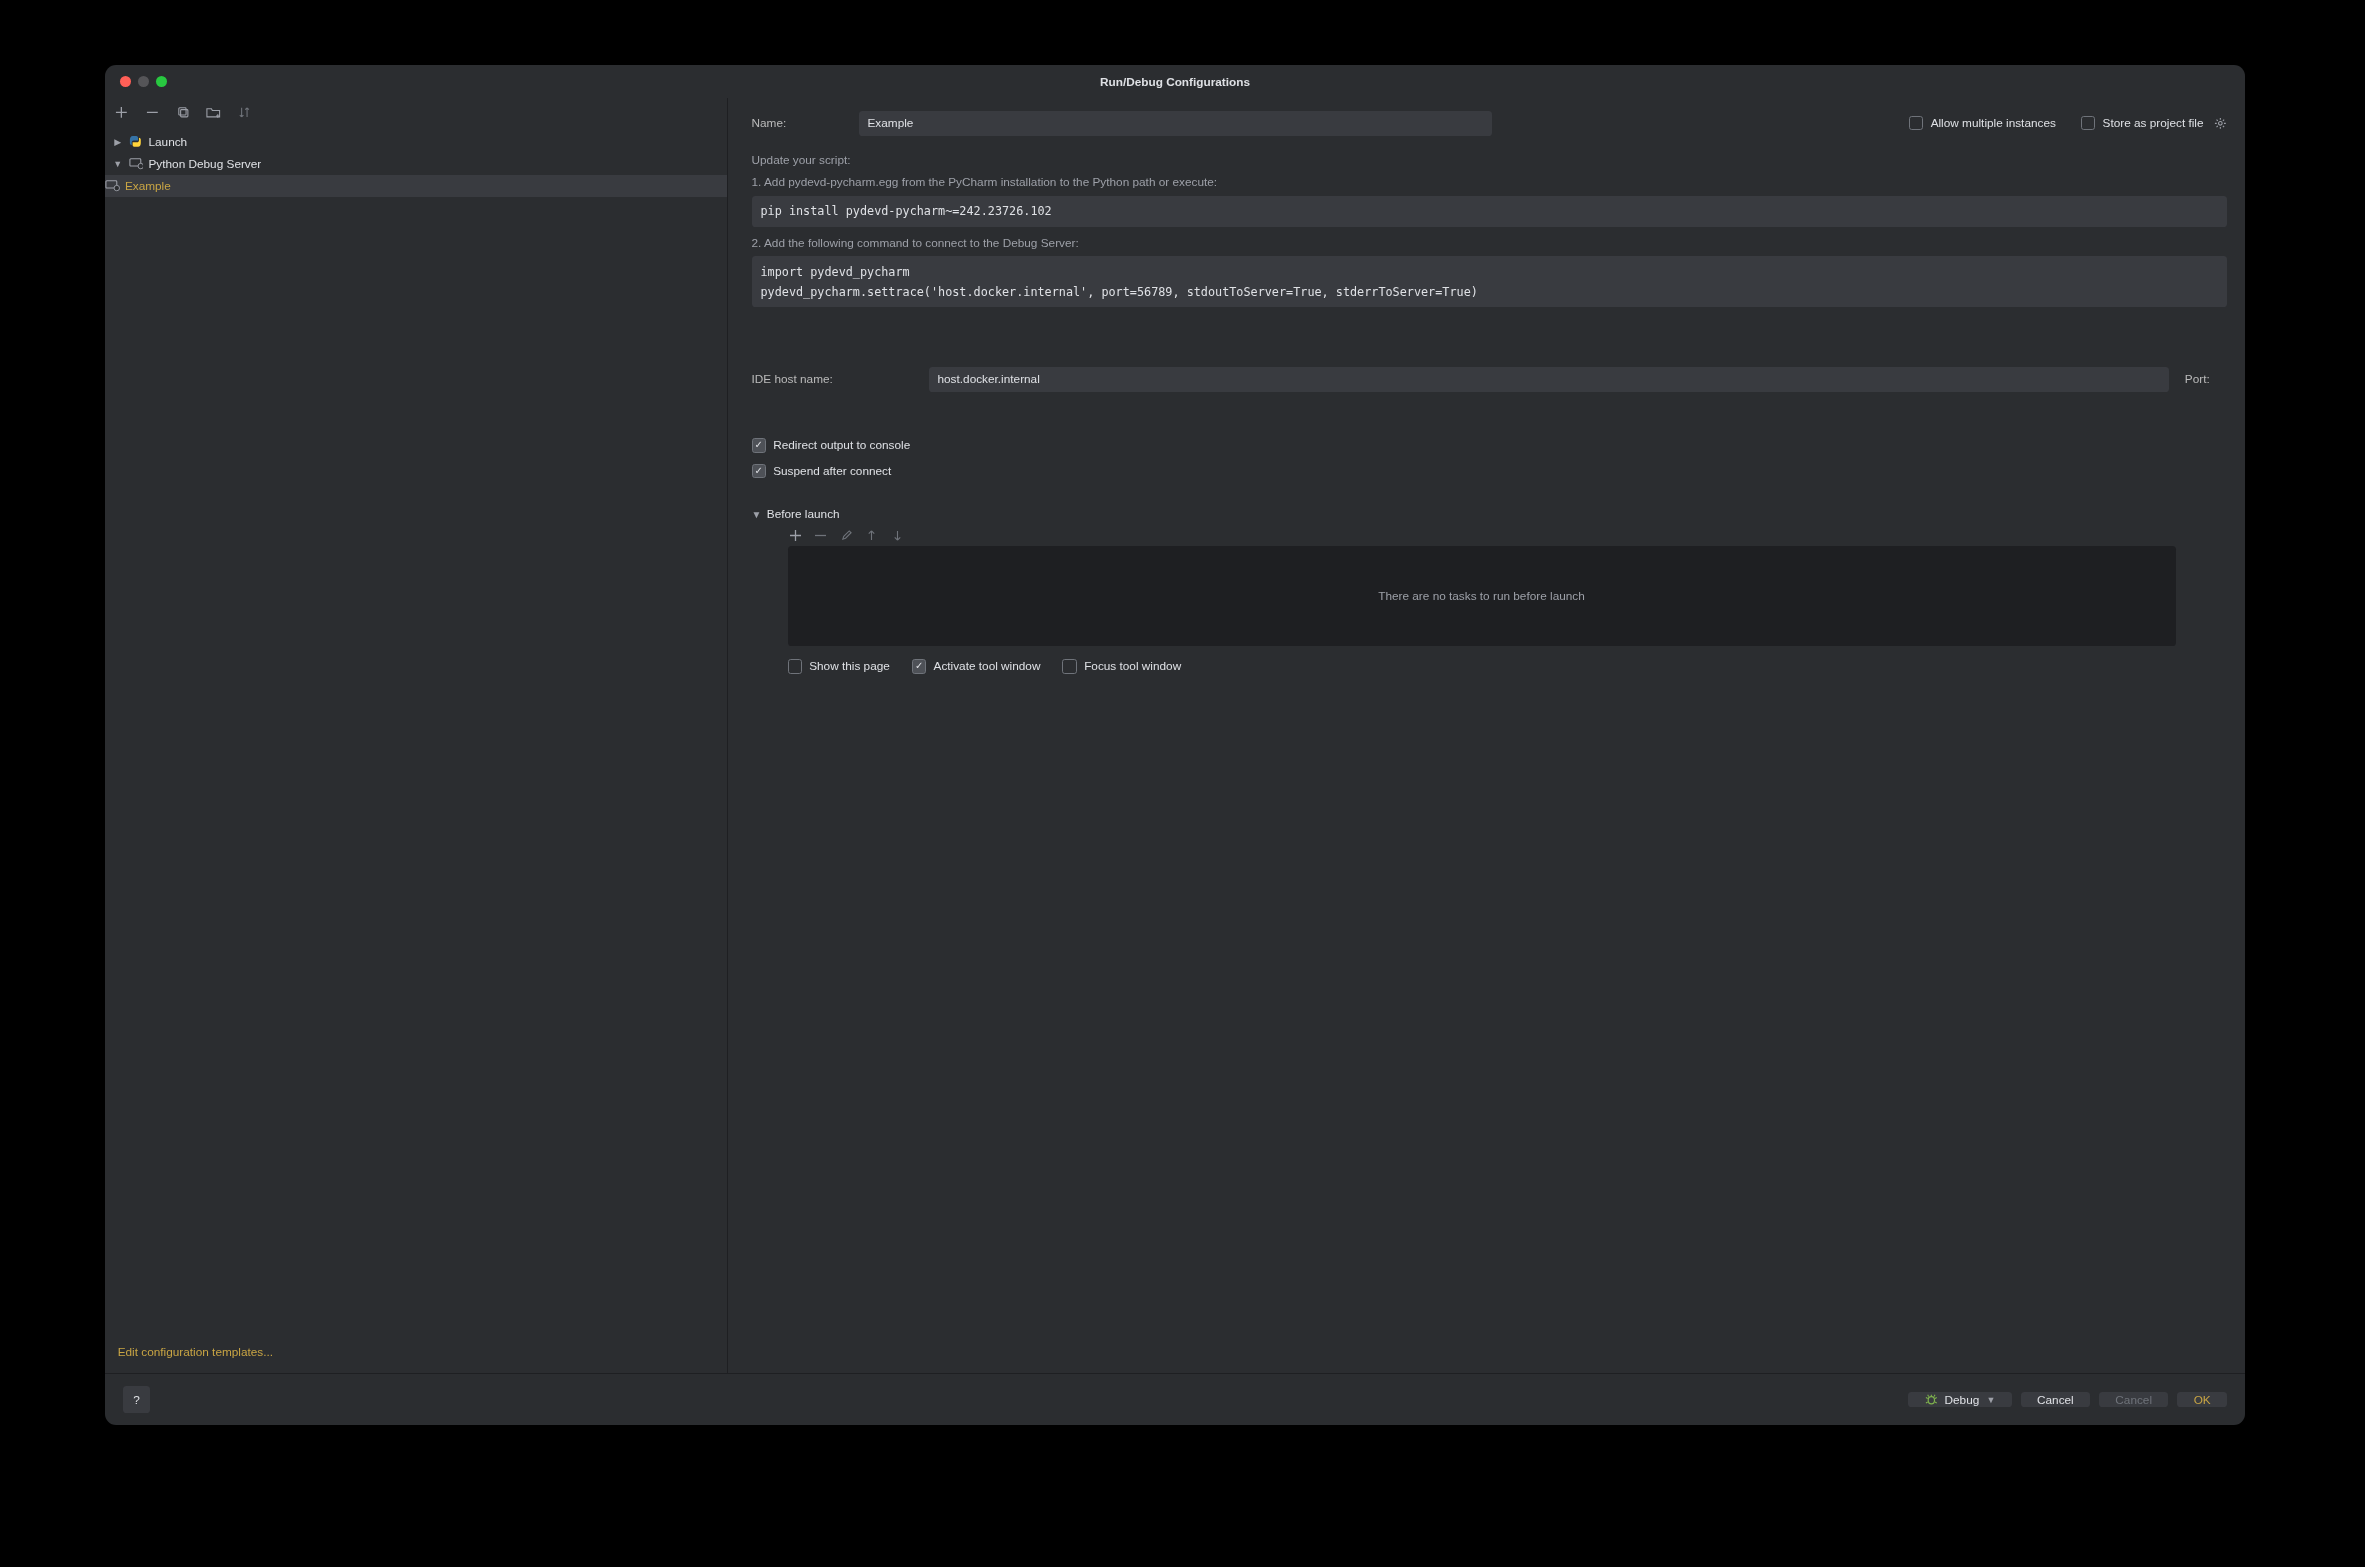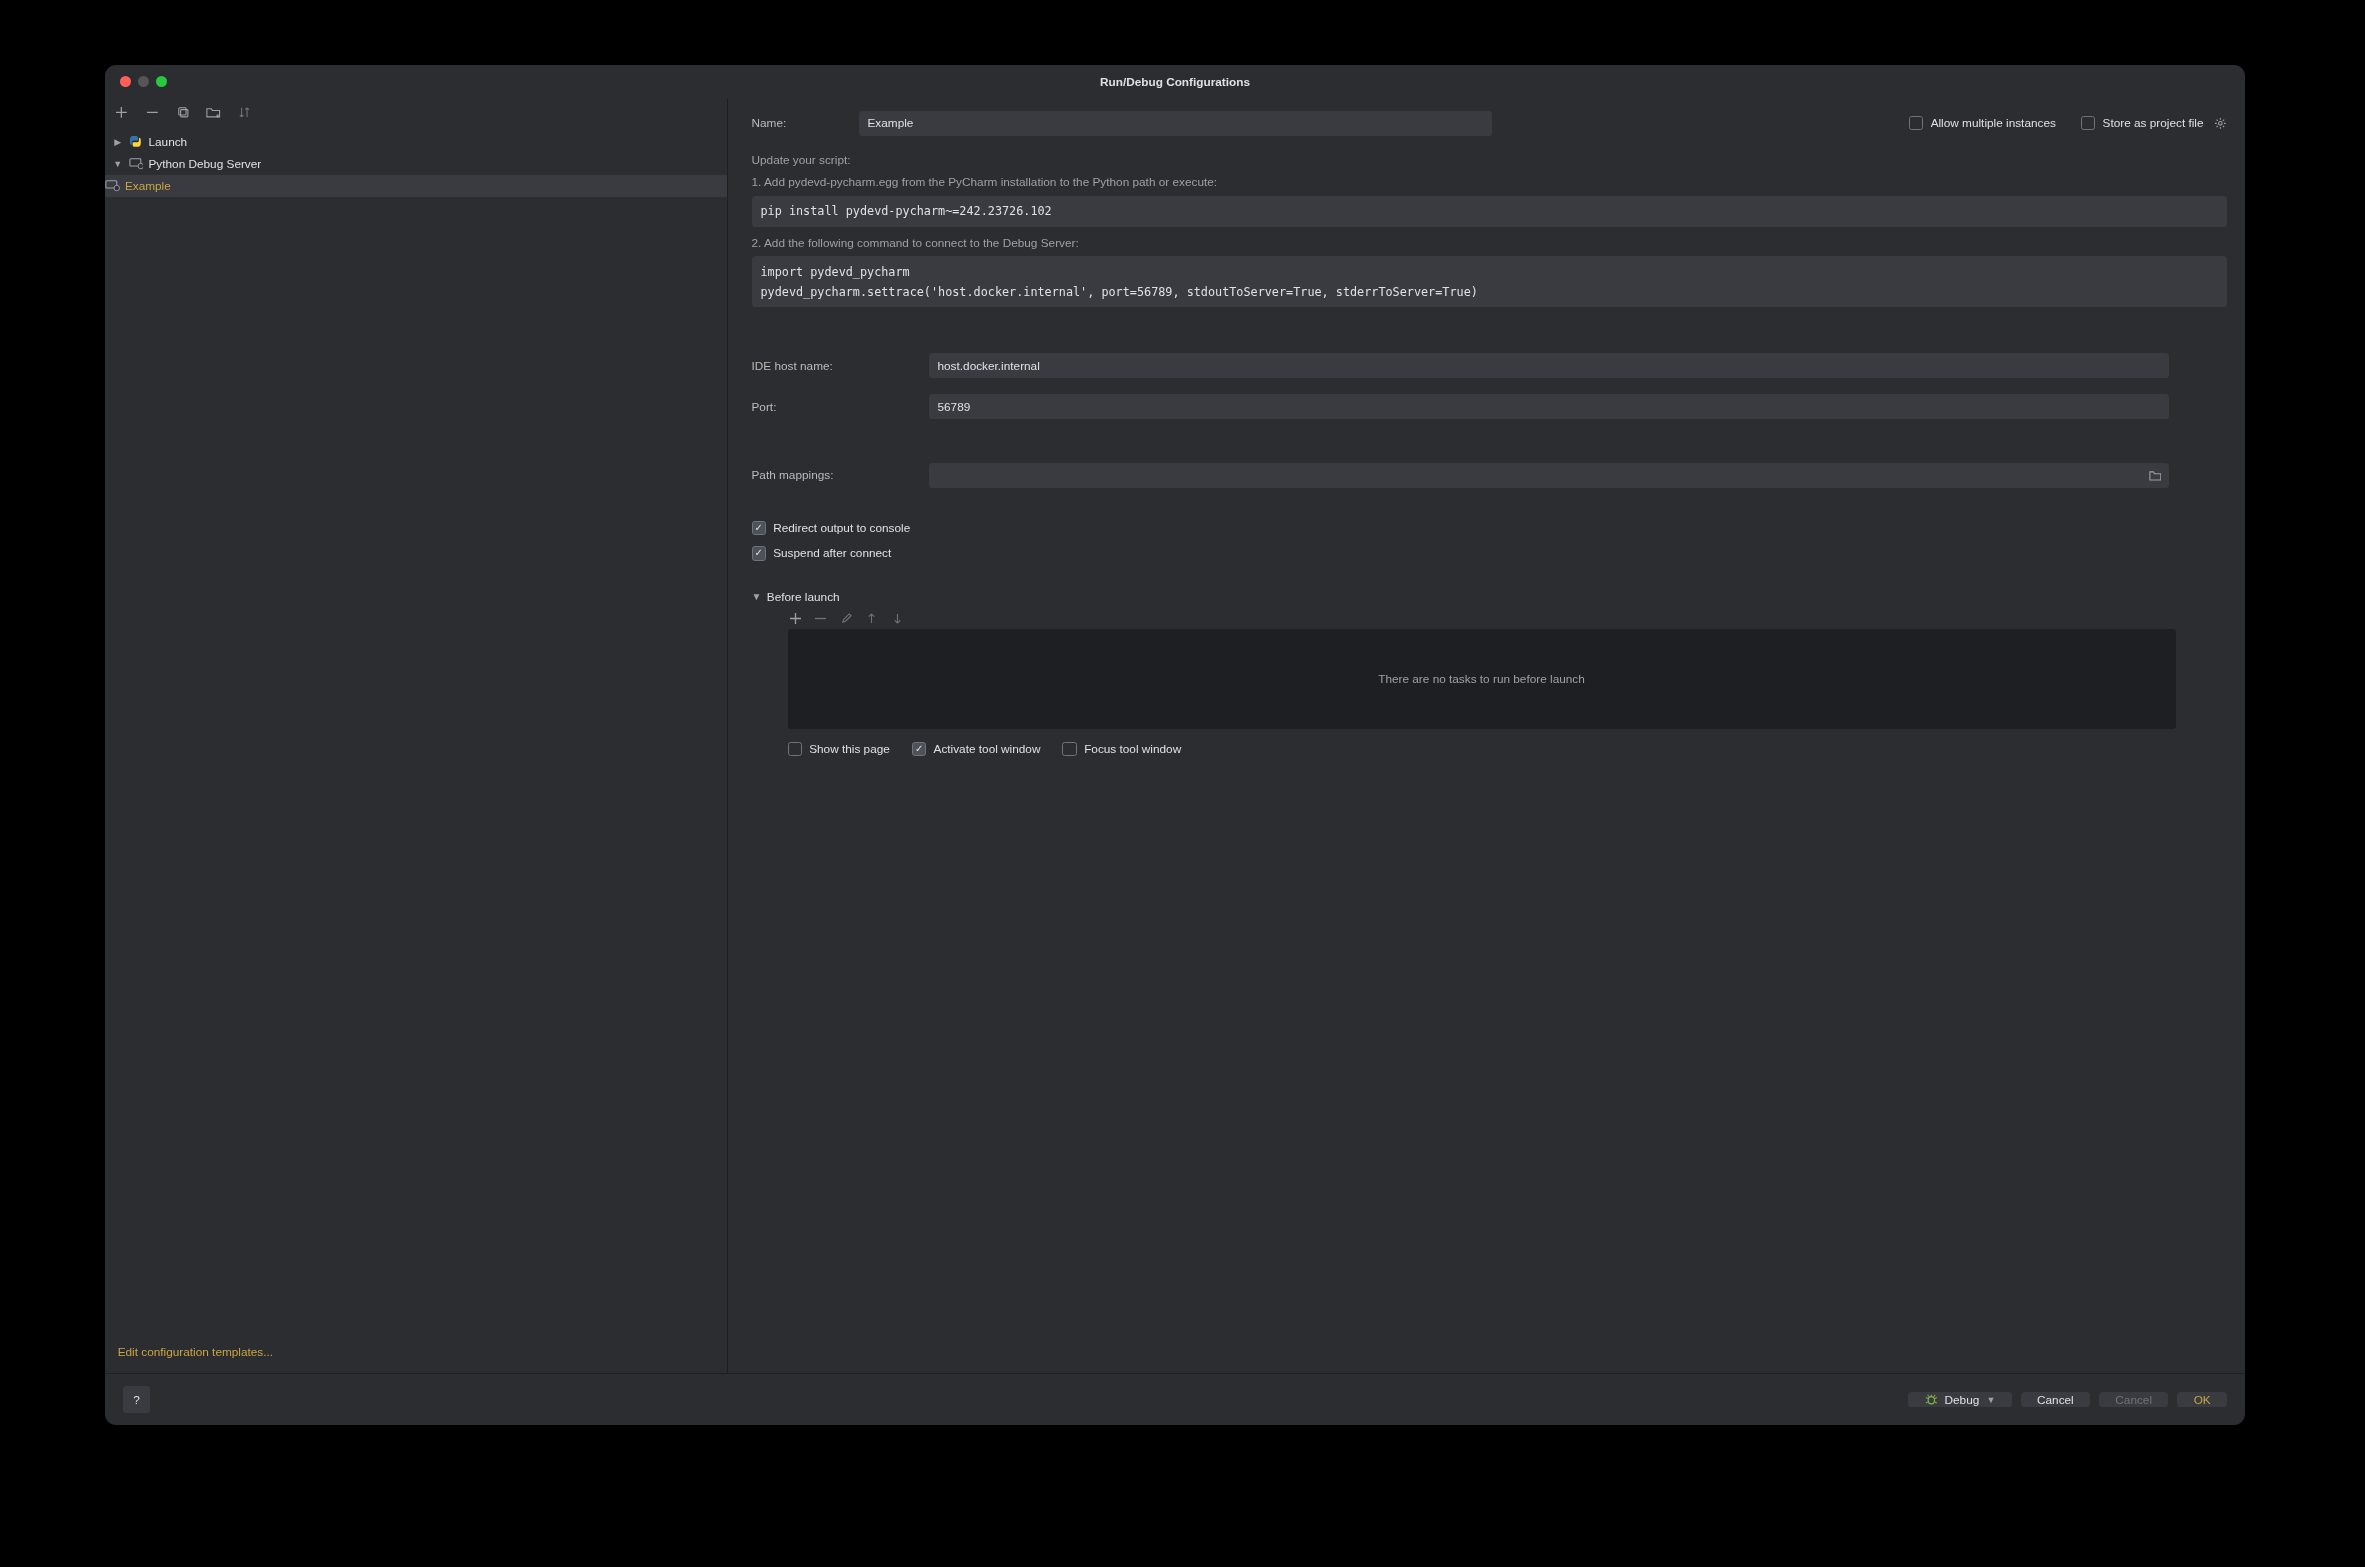--- a/index.html
+++ b/index.html
@@ -134,21 +134,21 @@
   background: #393b40;
   border-radius: 3.6px;
   padding: 5.4px 9px;
   font-family: Menlo, Consolas, monospace;
   color: #dfe1e5;
   margin-top: 3.6px;
   margin-bottom: 6px;
   font-size: 11.8px;
   white-space: pre;
 }
-.settings { margin-top: 40px; display:flex; flex-direction:column; gap:16.3px; }
+.settings { margin-top: 40px; display:flex; flex-direction:row; gap:16.3px; }
 .settings .row .input { width: 1240px; }
 .settings .row.port .input { width: 1240px; }
 .path-row .input-wrap {
   display:flex; align-items:center; width: 1240px;
   background:#393b40; border-radius:3.6px; height:25px;
 }
 .path-row .input-wrap input {
   flex:1; background:transparent; border:none; outline:none; color:#dfe1e5; padding:0 9px; font-size:11.8px;
 }
 .folder-icon { color:#9da0a8; padding:0 7.2px; }

